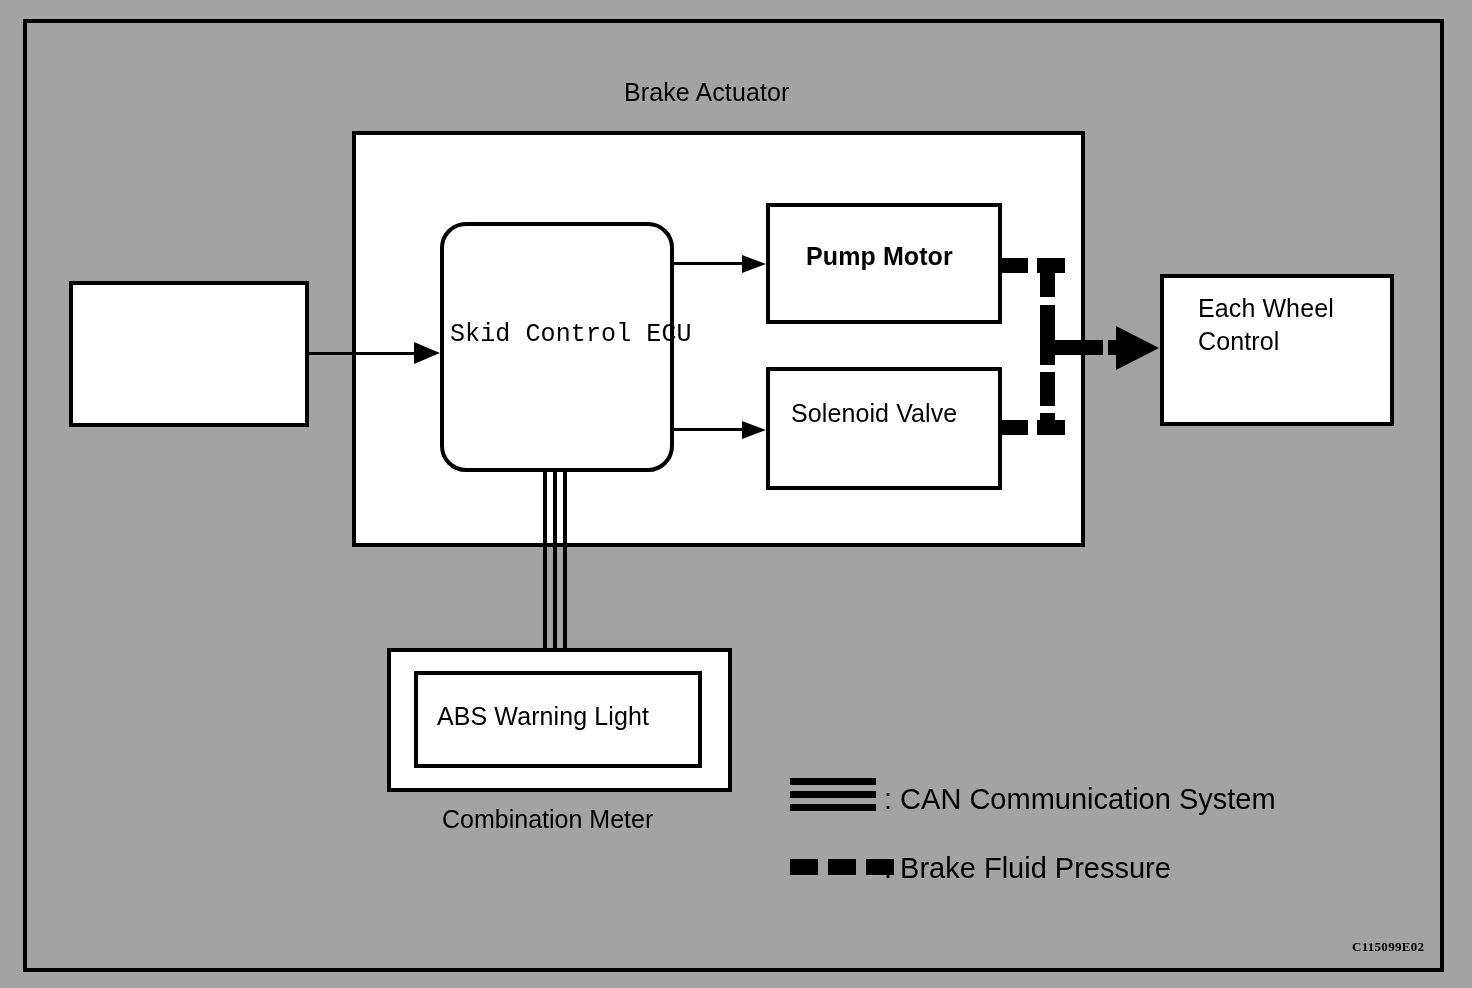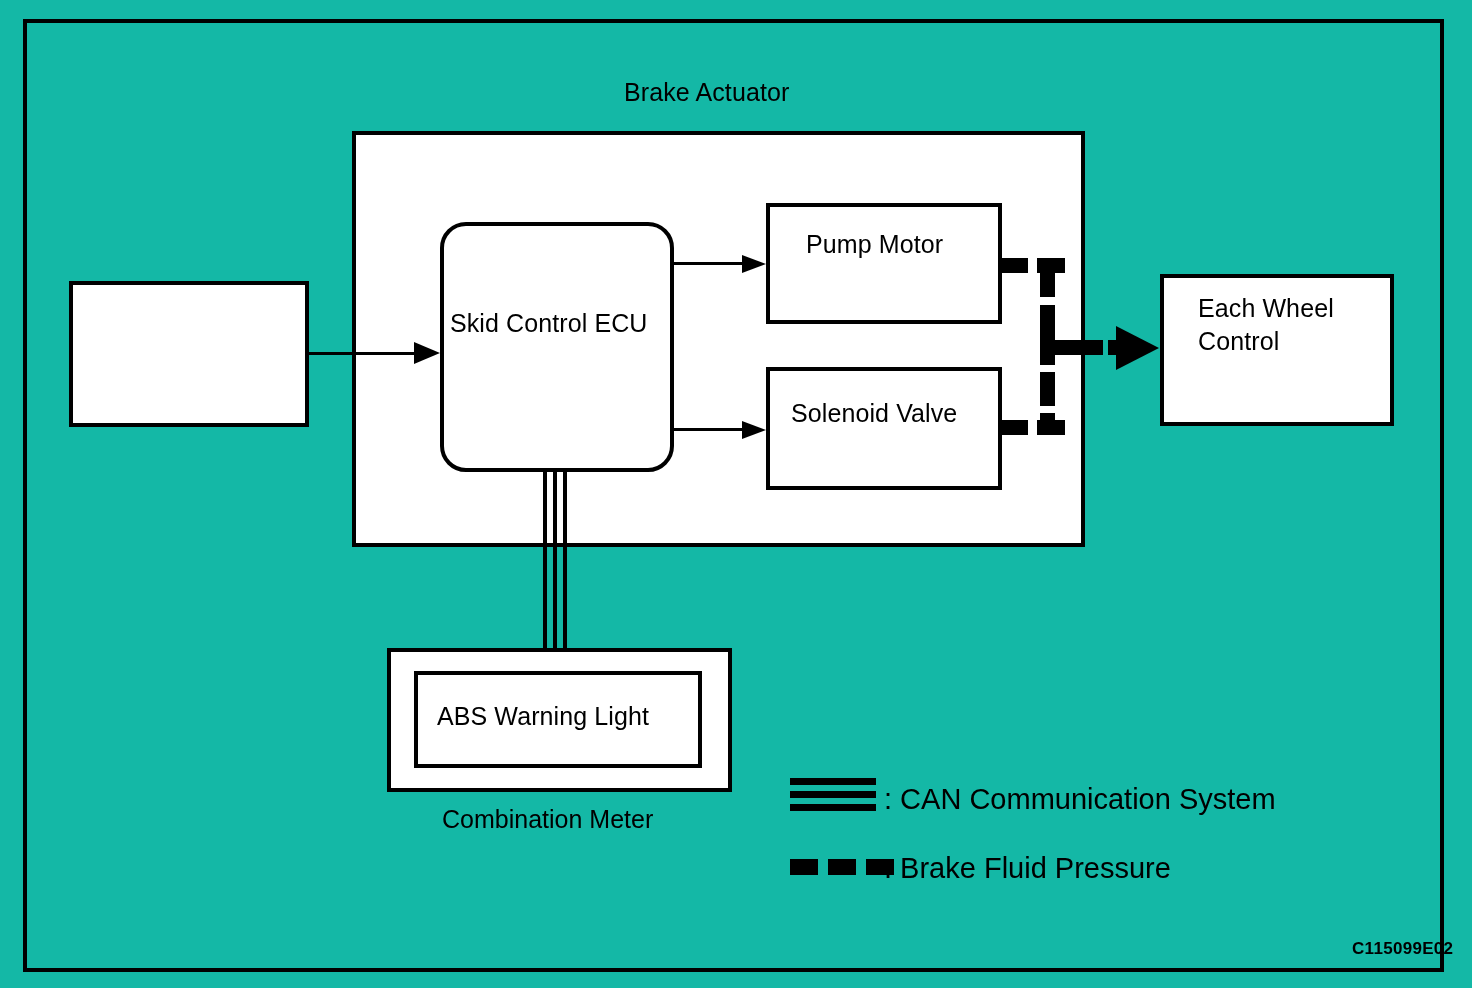--- a/index.html
+++ b/index.html
@@ -11,21 +11,21 @@
     width: 1472px;
     height: 988px;
     font-family: "Liberation Sans", sans-serif;
     color: #000000;
     overflow: hidden;
   }
   #canvas {
     position: relative;
     width: 1472px;
     height: 988px;
-    background: #14b8a6;
+    background: #a3a3a3;
   }
   
   .outer-frame {
     position: absolute;
     left: 23px;
     top: 19px;
     width: 1421px;
     height: 953px;
     border: 4px solid #000;
     box-sizing: border-box;
@@ -75,32 +75,34 @@
   
   #skid-control-ecu-box {
     left: 440px;
     top: 222px;
     width: 234px;
     height: 250px;
     border-radius: 26px;
   }
   #skid-control-ecu-label {
     left: 450px;
-    top: 307px;
+    top: 318px;
+    font-family: Liberation Mono, monospace;
   }
   
   #pump-motor-box {
     left: 766px;
     top: 203px;
     width: 236px;
     height: 121px;
   }
   #pump-motor-label {
     left: 806px;
-    top: 228px;
+    top: 240px;
+    font-weight: bold;
   }
   
   #solenoid-valve-box {
     left: 766px;
     top: 367px;
     width: 236px;
     height: 123px;
   }
   #solenoid-valve-label {
     left: 791px;
@@ -203,24 +205,25 @@
     position: absolute;
     font-size: 29px;
     line-height: 30px;
     white-space: pre;
   }
   
   #ref-code {
     position: absolute;
     left: 1352px;
     top: 939px;
-    font-size: 17px;
+    font-size: 13px;
     font-weight: bold;
     letter-spacing: 0.3px;
     white-space: pre;
+    font-family: Liberation Serif, serif;
   }
 </style>
 </head>
 <body>
 
 <div id="canvas">
 
   <div class="outer-frame"></div>
 
   <div class="box" id="brake-actuator-box"></div>

